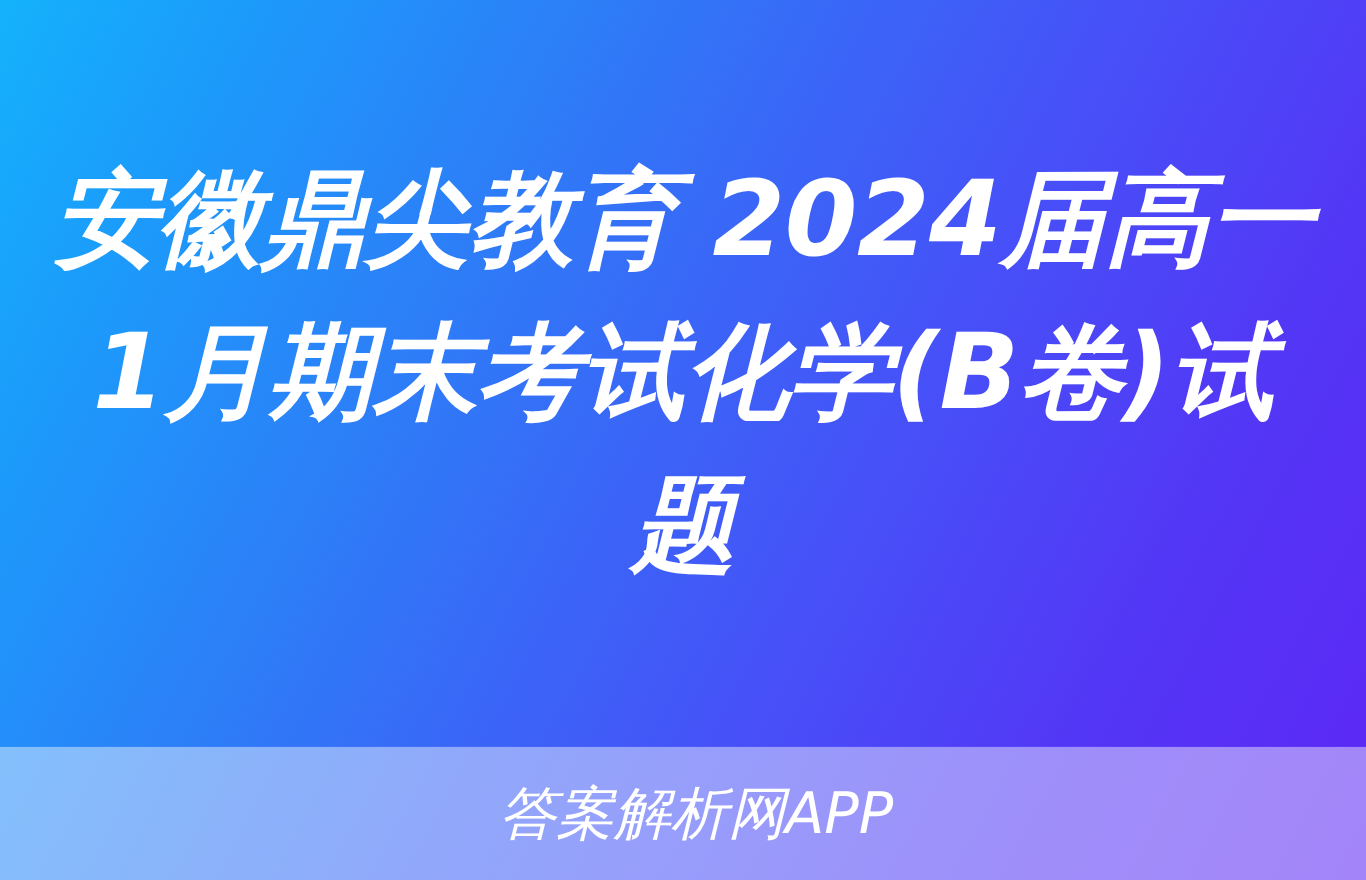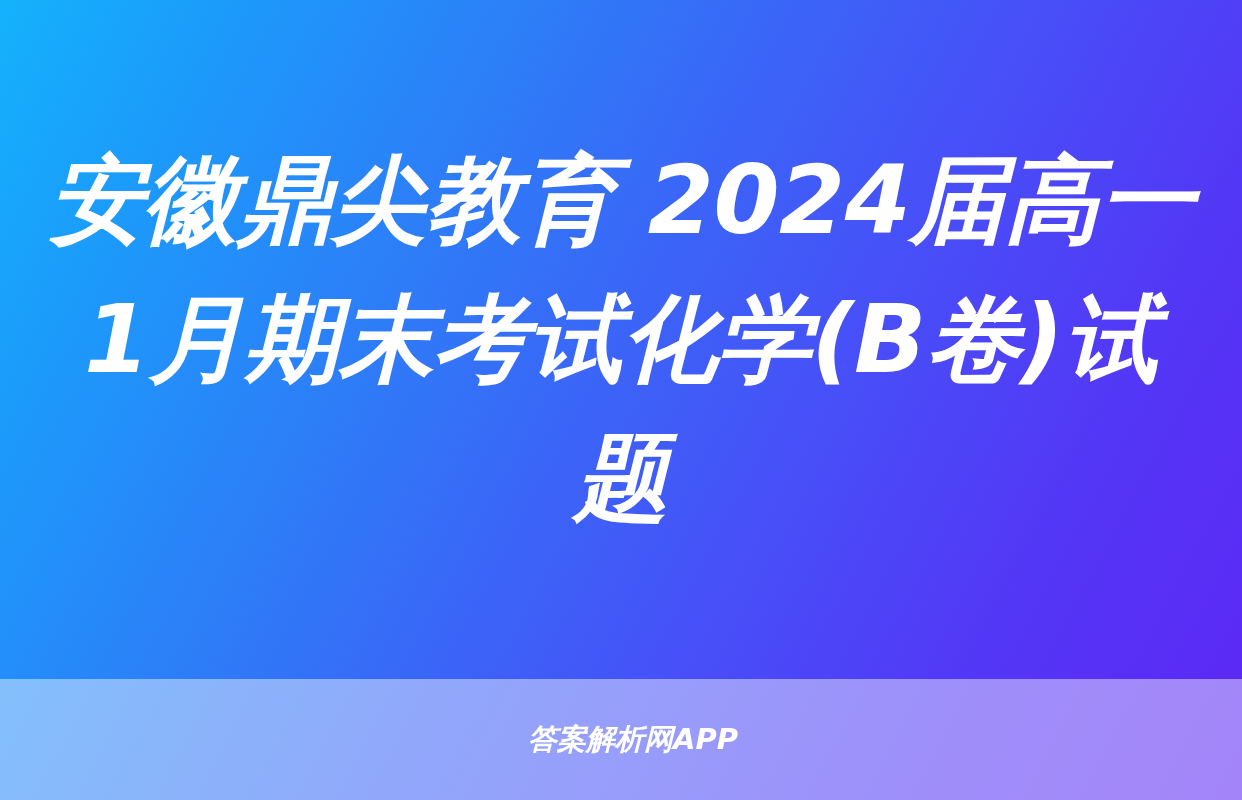--- a/index.html
+++ b/index.html
@@ -76,23 +76,23 @@
     right: 0;
     top: 679px;
     height: 121px;
     display: flex;
     align-items: center;
     justify-content: center;
   }
 
   .footer-brand {
     color: #ffffff;
-    font-size: 29px;
+    font-size: 52px;
     line-height: 1;
-    font-weight: 700;
+    font-weight: 400;
     font-style: italic;
     letter-spacing: 0px;
     white-space: nowrap;
     margin-left: 24px;
   }
 </style>
 </head>
 <body>
 
 <div class="stage">

